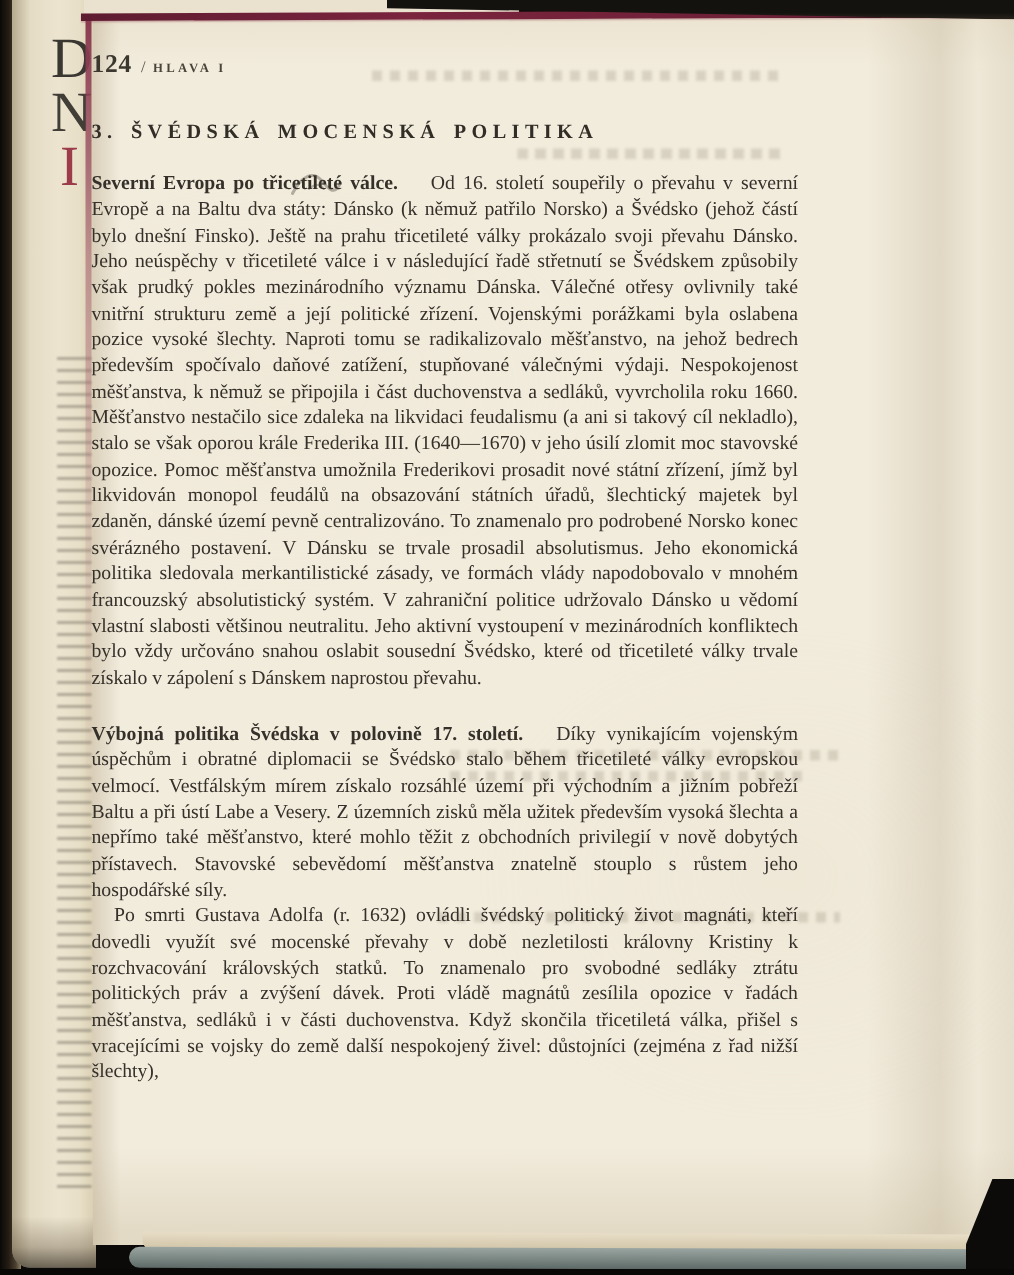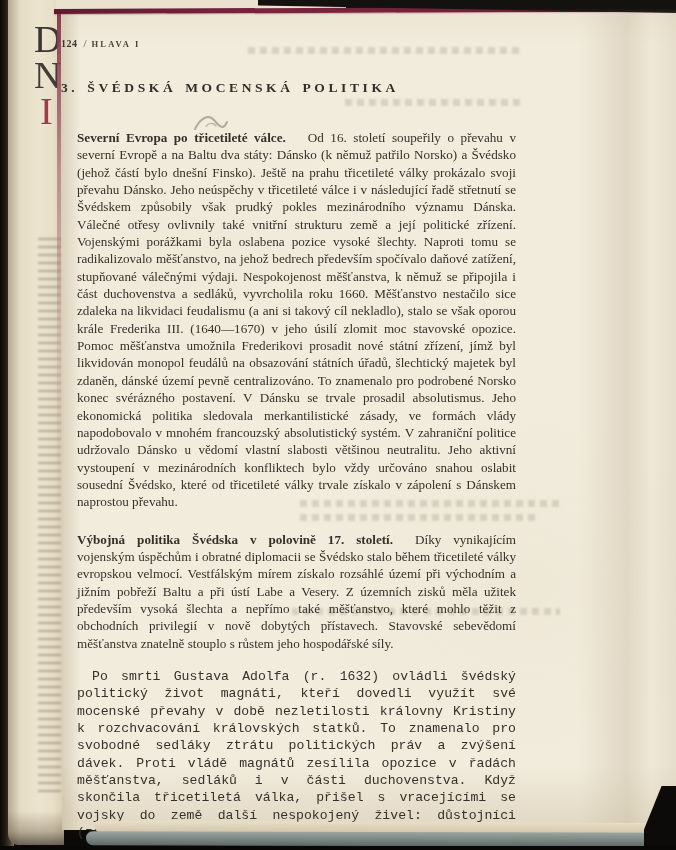--- a/index.html
+++ b/index.html
@@ -56,33 +56,33 @@
     border-radius:2px 2px 6px 6px;transform:rotate(.2deg);}
   .bottom-gray-strip{position:absolute;left:86px;top:832px;width:590px;height:14px;
     background:linear-gradient(to bottom,#9aa5a2 0%,#7a8682 55%,#5d6966 100%);
     border-radius:8px 2px 2px 8px;transform:rotate(.15deg);}
   .corner-br{position:absolute;left:644px;top:786px;width:32px;height:64px;background:#0c0b09;
     clip-path:polygon(55% 0,100% 0,100% 100%,0 100%,0 68%);}
   .black-bottom{position:absolute;left:0;top:846px;width:676px;height:4px;background:#090807;}
   
   .page-header{position:absolute;left:61px;top:33px;color:#3c372f;filter:blur(.2px);
     font-family:"Liberation Serif",serif;}
-  .page-number{font-weight:bold;font-size:10px;letter-spacing:.5px;}
+  .page-number{font-weight:bold;font-size:17px;letter-spacing:.5px;}
   .header-sep{font-size:11px;margin:0 5px 0 6px;color:#555046;}
   .chapter-label{font-size:8.5px;letter-spacing:2.2px;color:#4a443a;font-weight:bold;}
   .section-heading{position:absolute;left:61px;top:80px;width:500px;
     font-weight:bold;font-size:13.5px;letter-spacing:3.6px;word-spacing:2px;
     color:#322d27;filter:blur(.2px);}
   .text-block{position:absolute;left:61px;top:113px;width:471px;
     font-size:13.15px;line-height:17.35px;text-align:justify;
     color:#35302a;filter:blur(.25px);}
-  .para{margin:16px;}
+  .para{margin:0;}
   .para + .para{margin-top:20px;}
   .para.no-gap{margin-top:0;}
-  .para.indent{text-indent:15px;font-family:Liberation Mono, monospace;}
+  .para.indent{text-indent:15px;}
   .lead{font-weight:bold;padding-right:22px;}
   .lead:empty{padding-right:0;}
   
   .bleed{position:absolute;height:7px;
     background:repeating-linear-gradient(90deg,rgba(128,118,98,.6) 0 7px,rgba(128,118,98,0) 7px 12px);
     filter:blur(1.1px);opacity:.38;}
   .bleed-1{left:248px;top:47px;width:272px;}
   .bleed-2{left:345px;top:99px;width:178px;}
   .bleed-3{left:300px;top:500px;width:262px;}
   .bleed-4{left:300px;top:514px;width:240px;}

